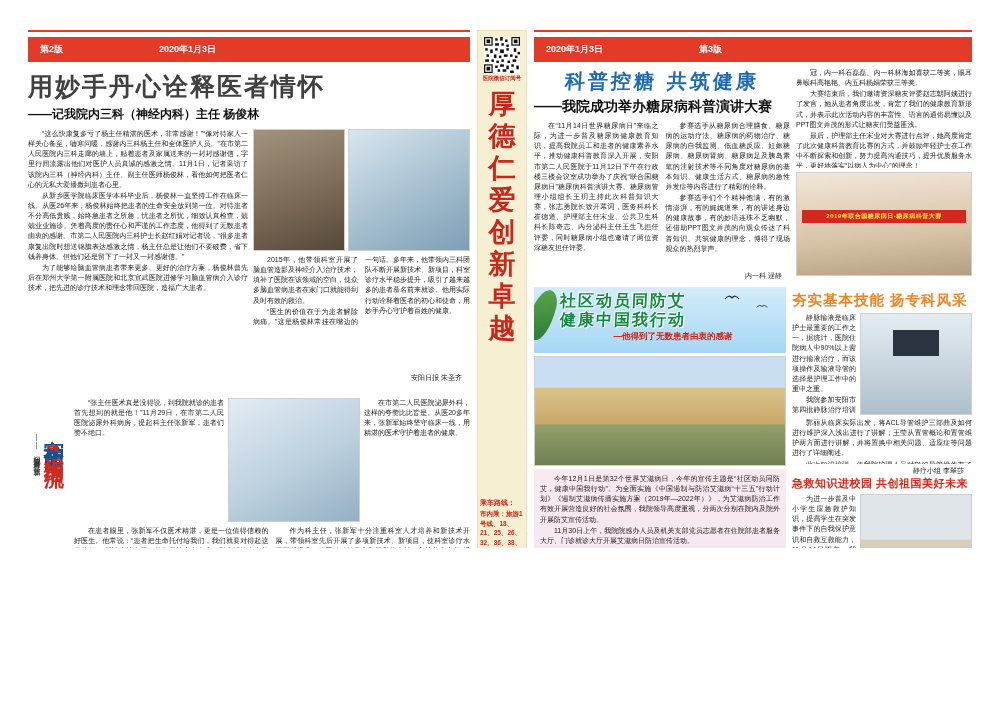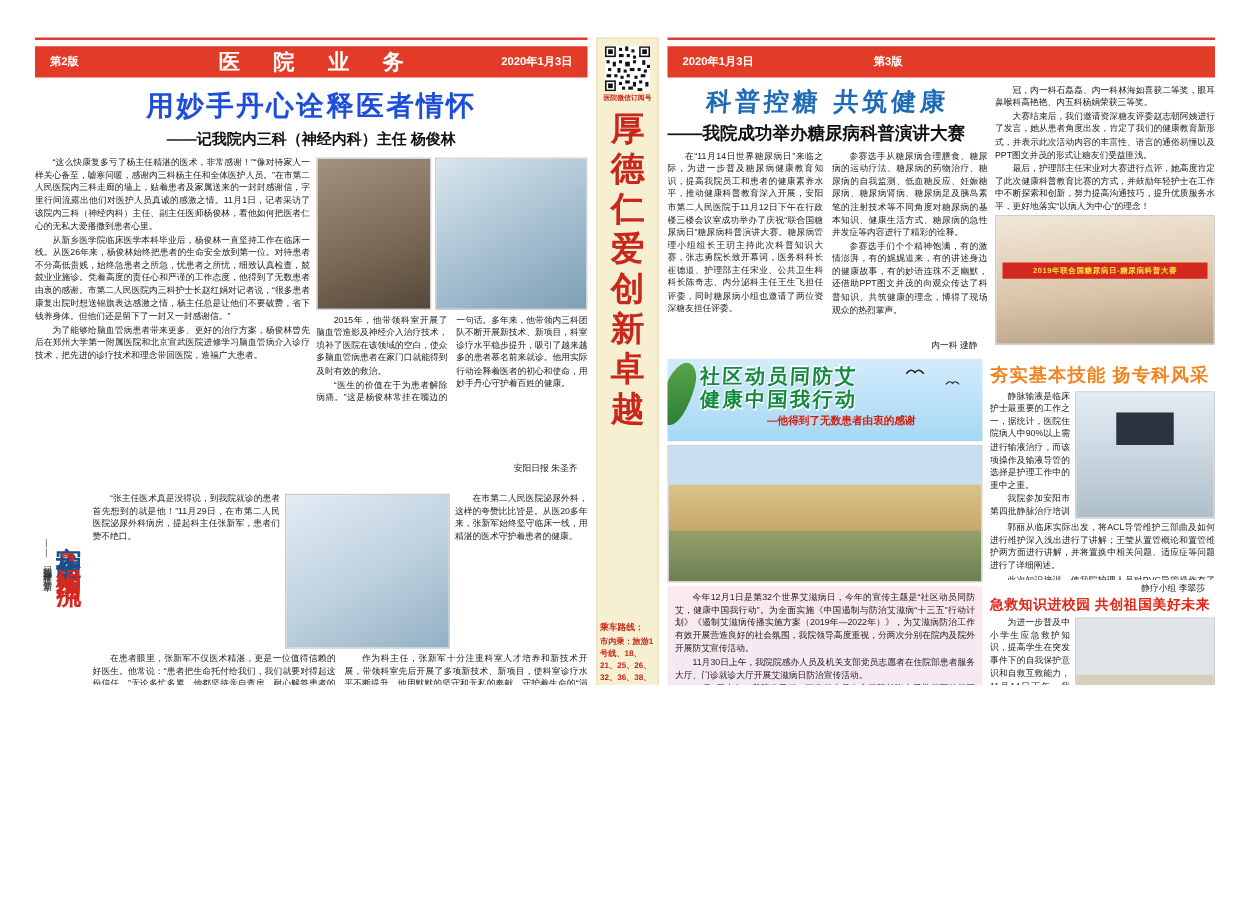--- a/index.html
+++ b/index.html
@@ -14,22 +14,22 @@
   .bar-side.right { text-align:right; }
   .bar-title { flex:1; text-align:center; font-size:17px; font-weight:bold; letter-spacing:11px; text-indent:11px; }
   .textcol { font-size:7px; line-height:1.45; text-align:justify; overflow:hidden; }
   .textcol p, .para { text-indent:2em; text-align:justify; margin-bottom:1px; }
   .cols2 { column-count:2; column-gap:7px; }
   .sig { text-align:right; font-size:7px; padding-right:8px; margin-top:2px; color:#222; }
   .photo { border:1px solid #cfcfcf; }
 
   
   .pageL { position:absolute; left:28px; top:30px; width:442px; }
-  .hl-teal { font-size:22px; color:#1d4ed8; font-weight:bold; text-align:center; letter-spacing:2px; margin-top:8px; font-family:"Liberation Sans",sans-serif; }
-  .hl-sub { font-size:12px; font-weight:bold; text-align:center; margin-top:3px; color:#111; }
+  .hl-teal { font-size:25px; color:#404040; font-weight:bold; text-align:left; letter-spacing:2px; margin-top:8px; font-family:"Liberation Sans",sans-serif; }
+  .hl-sub { font-size:12px; font-weight:bold; margin-top:3px; color:#111; }
   .a1-body { margin-top:6px; display:flex; gap:5px; }
   .a1-col1 { width:220px; height:262px; }
   .a1-right { flex:1; display:flex; flex-direction:column; }
   .a1-photos { display:flex; gap:3px; height:122px; }
   .p-portrait { width:92px; background:linear-gradient(160deg,#a3937d 0%,#7c6b57 55%,#55483a 100%); }
   .p-work { flex:1; background:linear-gradient(150deg,#d8e6ee 0%,#a9c2d2 50%,#7d9fb5 100%); }
   .a1-col2 { margin-top:4px; height:116px; }
   .a2 { margin-top:7px; display:flex; gap:6px; height:292px; }
   .a2-titlewrap { width:40px; display:flex; justify-content:center; gap:3px; padding-top:26px; }
   .vtitle { writing-mode:vertical-rl; font-weight:bold; font-size:20px; letter-spacing:3px; line-height:1; }
@@ -98,21 +98,20 @@
 </style>
 </head>
 <body>
 
 <div class="sheet">
 
   <div class="pageL">
     <div class="rule"></div>
     <div class="bar">
       <span class="bar-side">第2版</span>
-      <span class="bar-title">医 院 业 务</span>
       <span class="bar-side right">2020年1月3日</span>
     </div>
 
     <h1 class="hl-teal">用妙手丹心诠释医者情怀</h1>
     <div class="hl-sub">——记我院内三科（神经内科）主任 杨俊林</div>
 
     <div class="a1-body">
       <div class="textcol a1-col1">
           <p class="para">“这么快康复多亏了杨主任精湛的医术，非常感谢！”“像对待家人一样关心备至，嘘寒问暖，感谢内三科杨主任和全体医护人员。”在市第二人民医院内三科走廊的墙上，贴着患者及家属送来的一封封感谢信，字里行间流露出他们对医护人员真诚的感激之情。11月1日，记者采访了该院内三科（神经内科）主任、副主任医师杨俊林，看他如何把医者仁心的无私大爱播撒到患者心里。</p>
           <p class="para">从新乡医学院临床医学本科毕业后，杨俊林一直坚持工作在临床一线。从医26年来，杨俊林始终把患者的生命安全放到第一位。对待患者不分高低贵贱，始终急患者之所急，忧患者之所忧，细致认真检查，兢兢业业施诊。凭着高度的责任心和严谨的工作态度，他得到了无数患者由衷的感谢。市第二人民医院内三科护士长赵红娟对记者说，“很多患者康复出院时想送锦旗表达感激之情，杨主任总是让他们不要破费，省下钱养身体。但他们还是留下了一封又一封感谢信。”</p>

